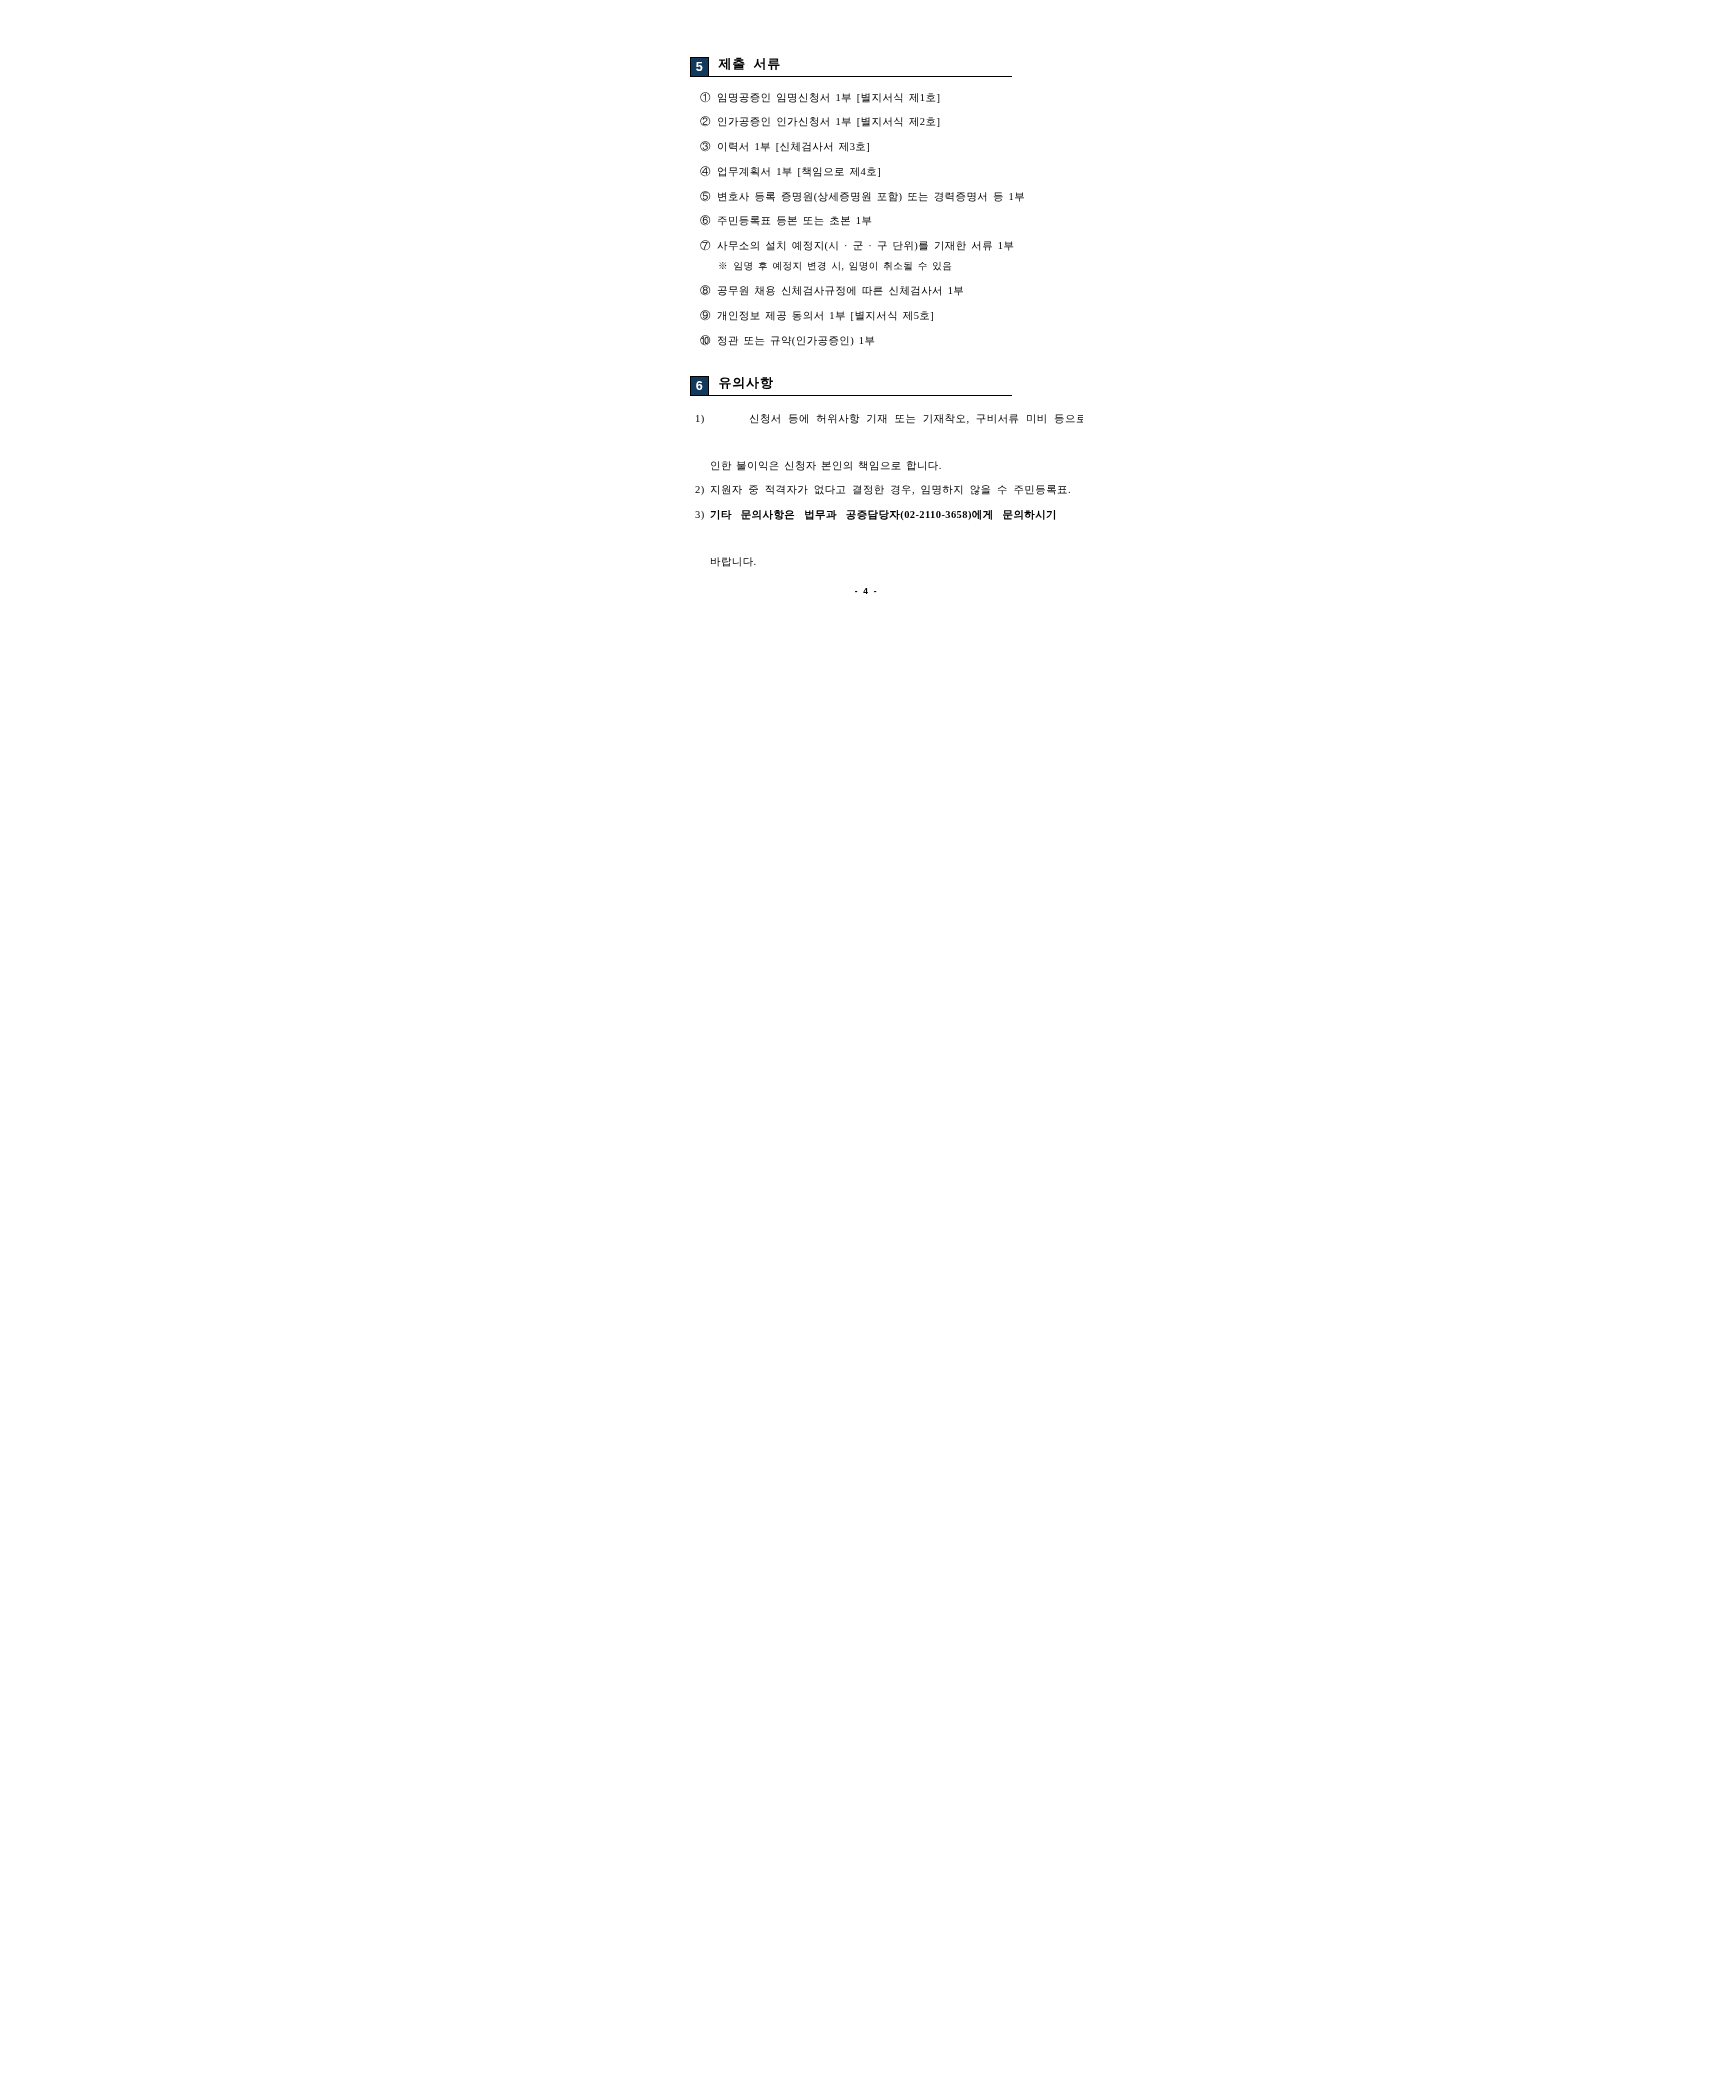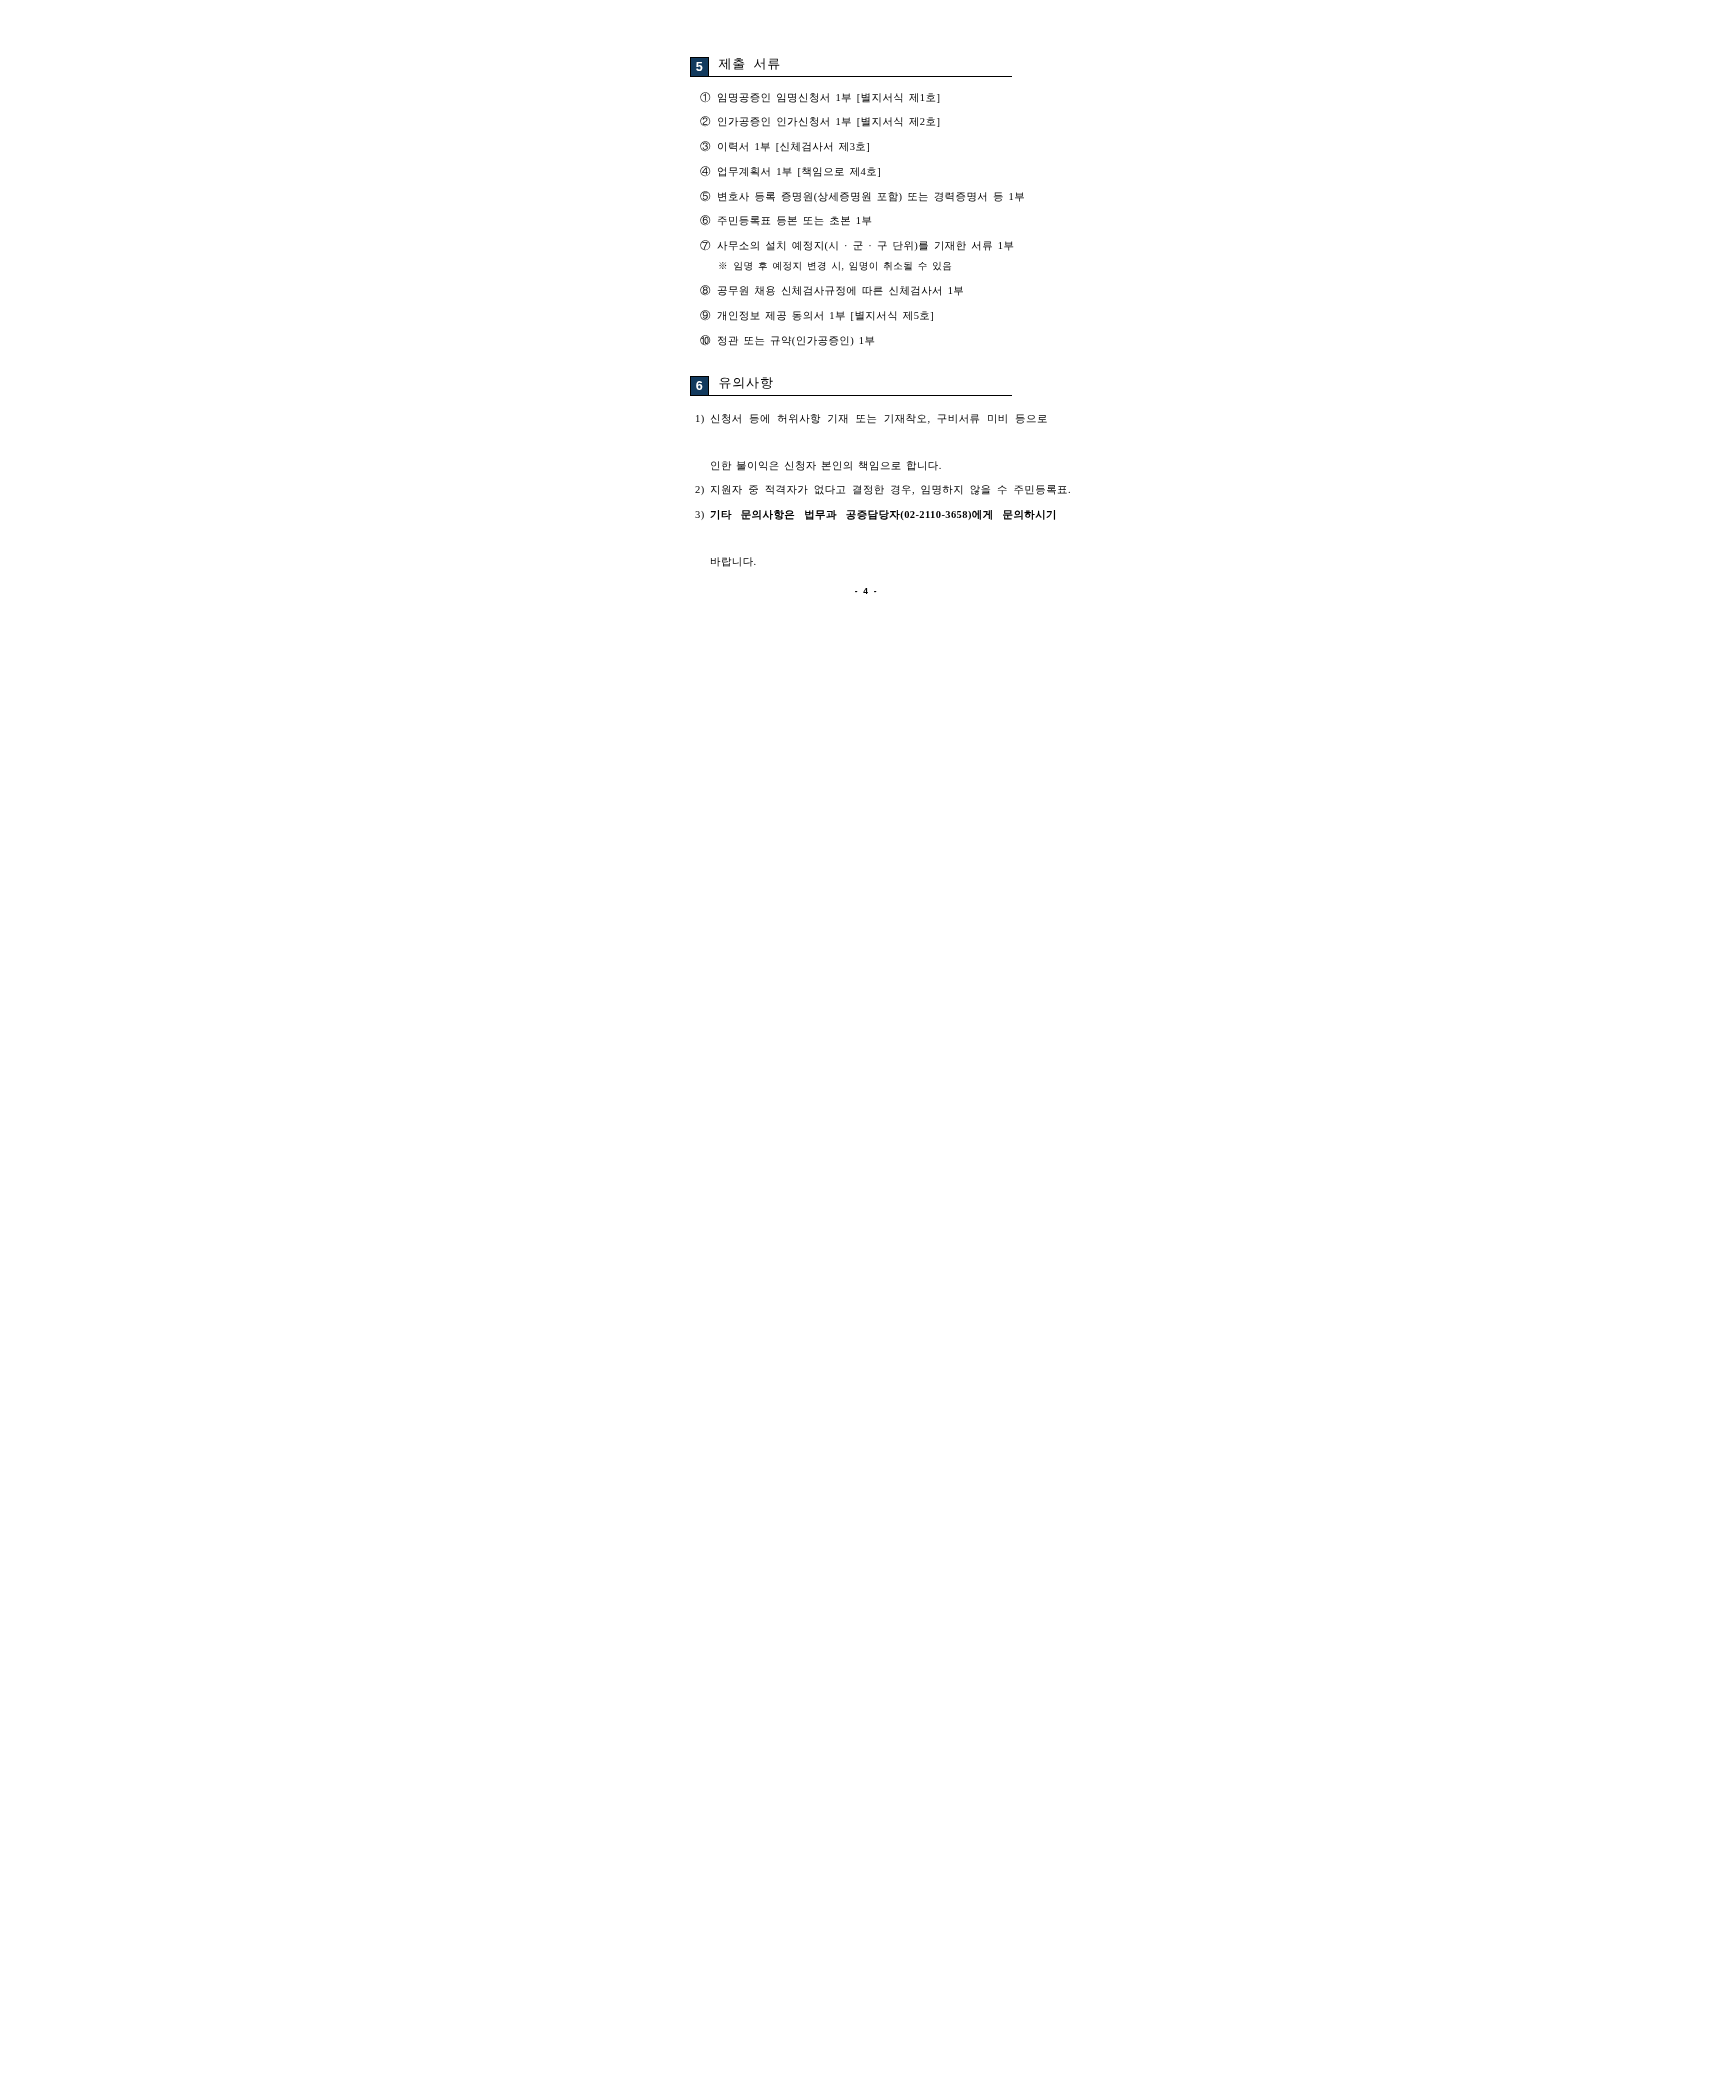--- a/index.html
+++ b/index.html
@@ -33,21 +33,21 @@
     font-family:"Liberation Sans","DejaVu Sans",sans-serif;
     font-weight:700;
     font-size:12.6px;
     display:flex;
     align-items:center;
     justify-content:center;
     margin-bottom:-1.7px;
   }
   .section-title{
     font-family:"Liberation Sans","DejaVu Sans",sans-serif;
-    font-weight:400;
+    font-weight:700;
     font-size:13px;
     letter-spacing:0.8px;
     word-spacing:2.9px;
     padding:0 0 2.5px 10px;
     white-space:nowrap;
   }
   
   .s5-list{margin-top:14px;}
   .s5-item{
     display:flex;
@@ -88,21 +88,21 @@
     font-size:10.5px;
     letter-spacing:0.4px;
     line-height:23px;
     white-space:nowrap;
   }
   .s6-item .marker{
     width:15px;
     flex-shrink:0;
   }
   .s6-item .line{display:block;}
-  .ws-wide{word-spacing:3.4px;}
+  .ws-wide{word-spacing:3.4px;margin-left:39px;}
   .ws-xwide{word-spacing:5.9px;font-weight:bold;}
   .ws-norm{word-spacing:2.5px;}
   .ws-tight{word-spacing:1.3px;margin-top:24px;}
   
   .page-number{
     position:absolute;
     left:0;
     right:0;
     top:586px;
     text-align:center;

